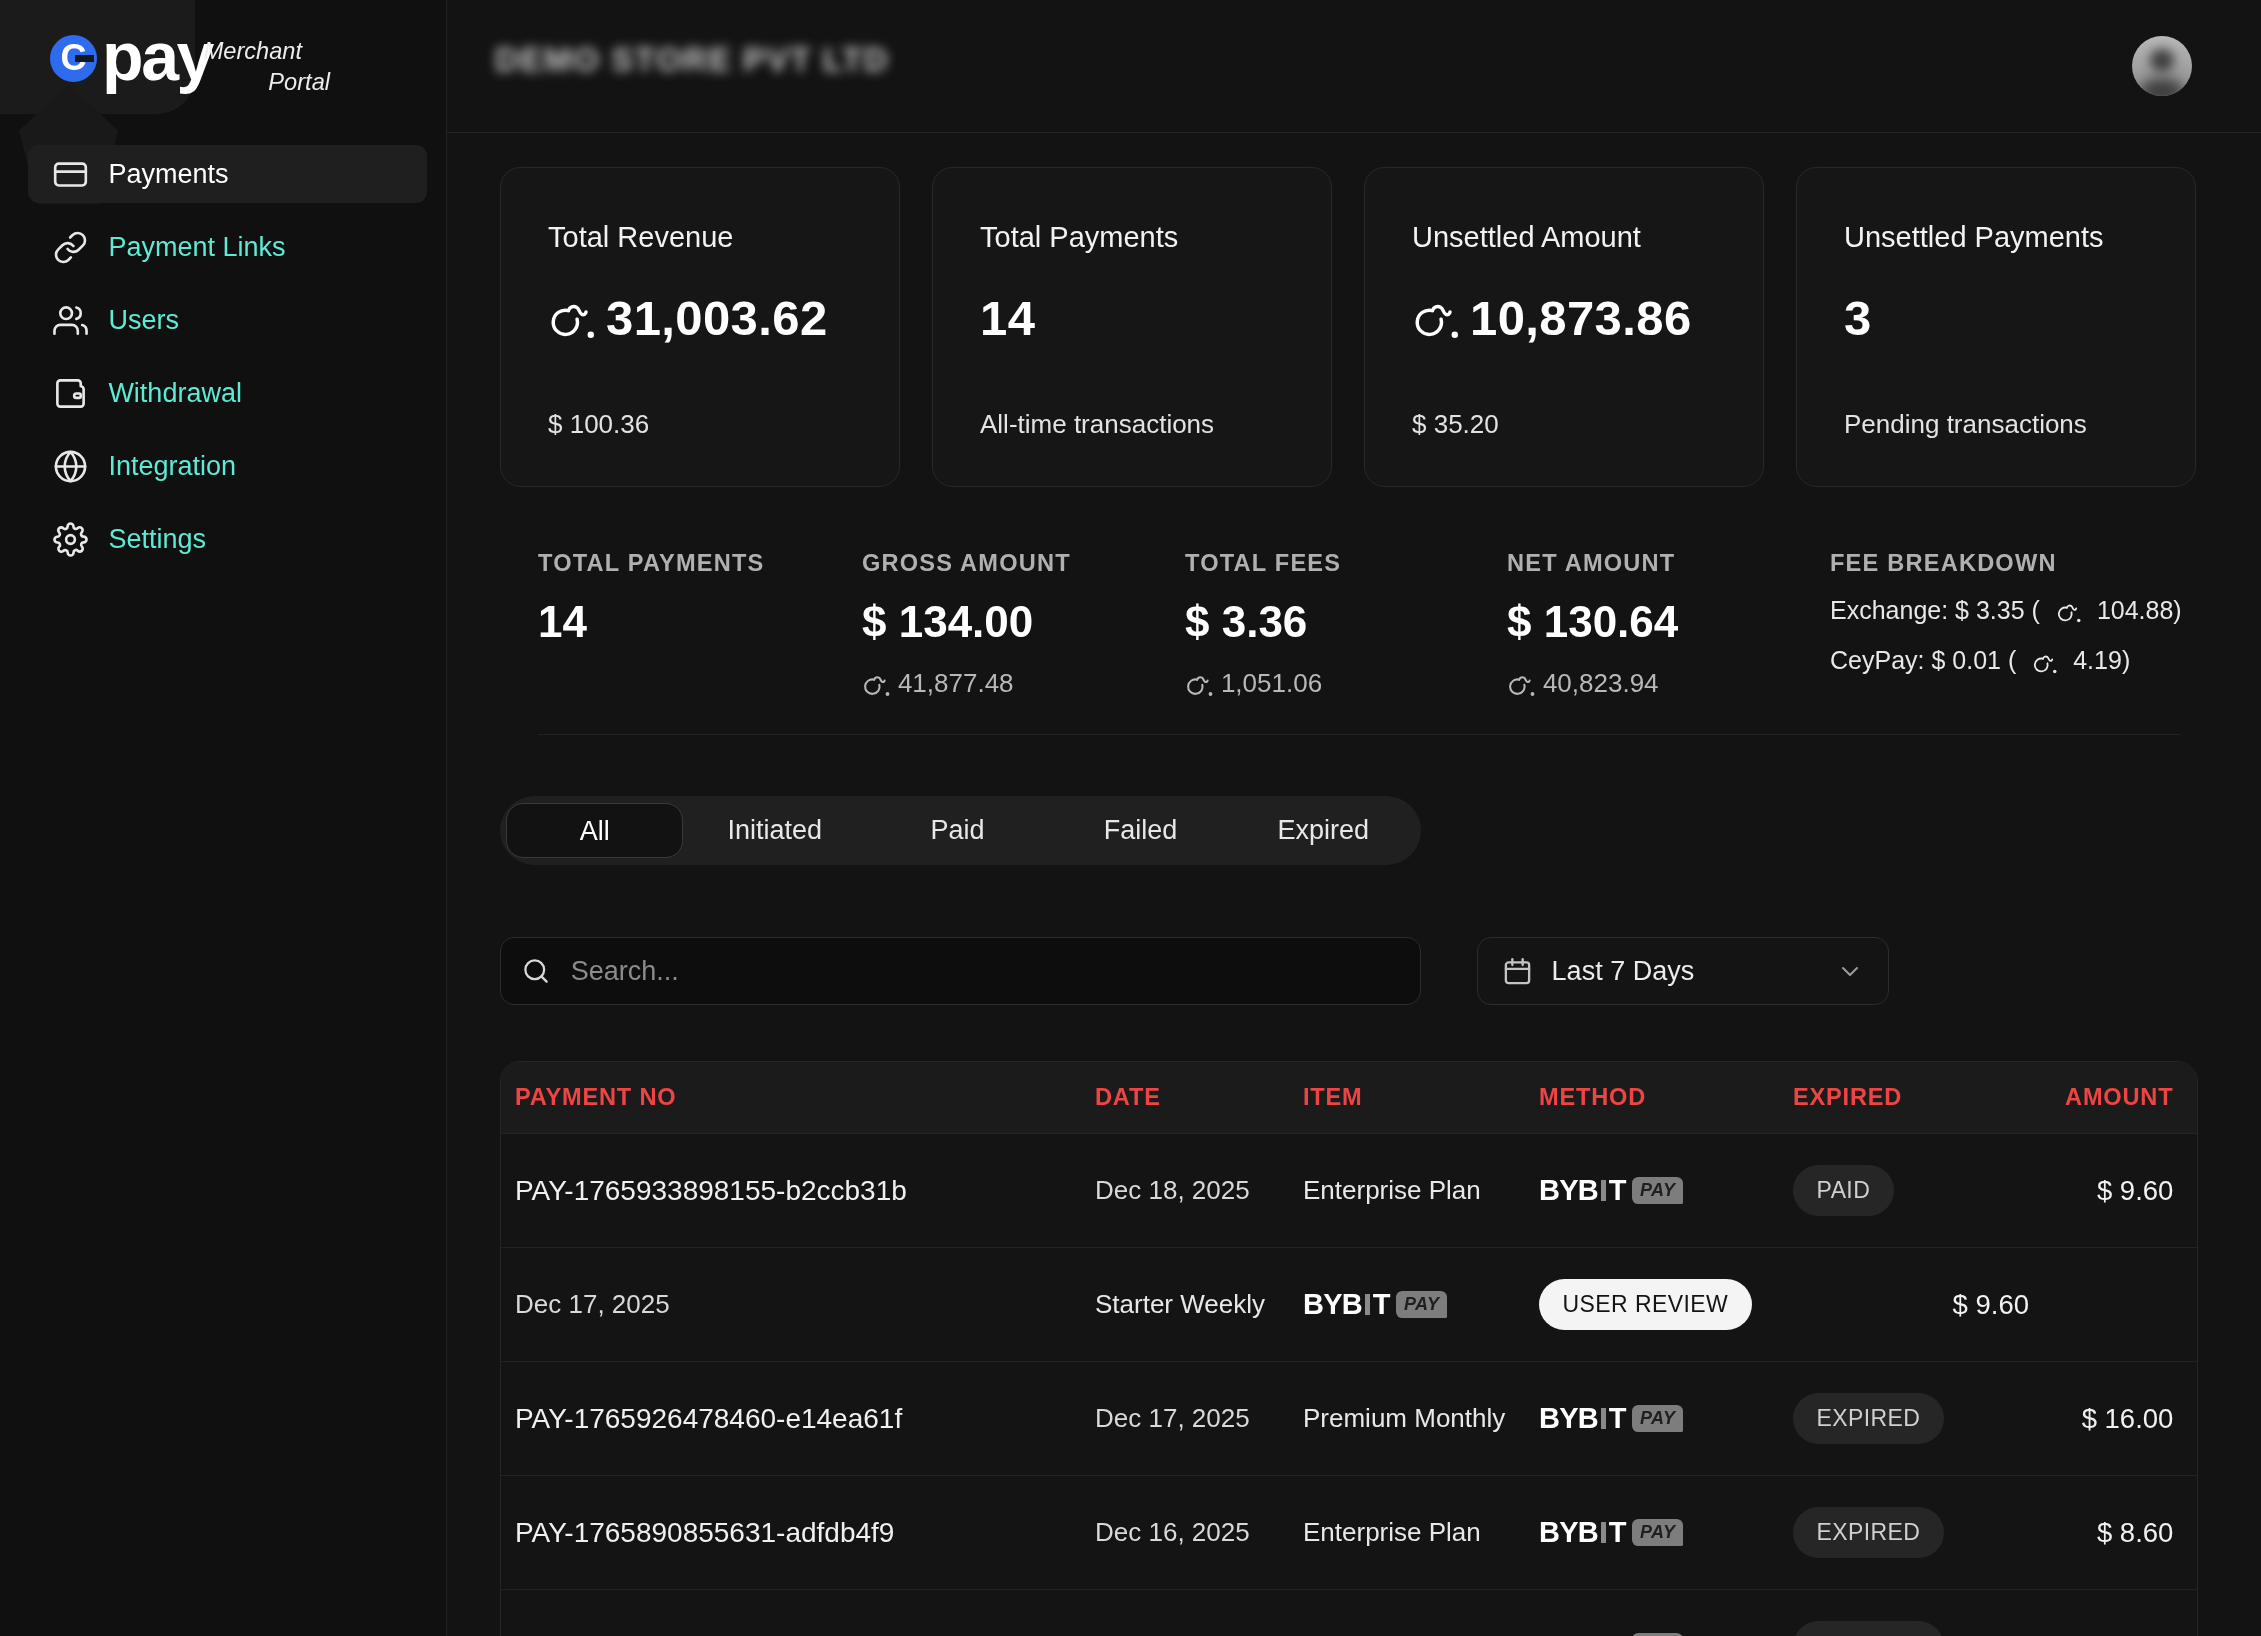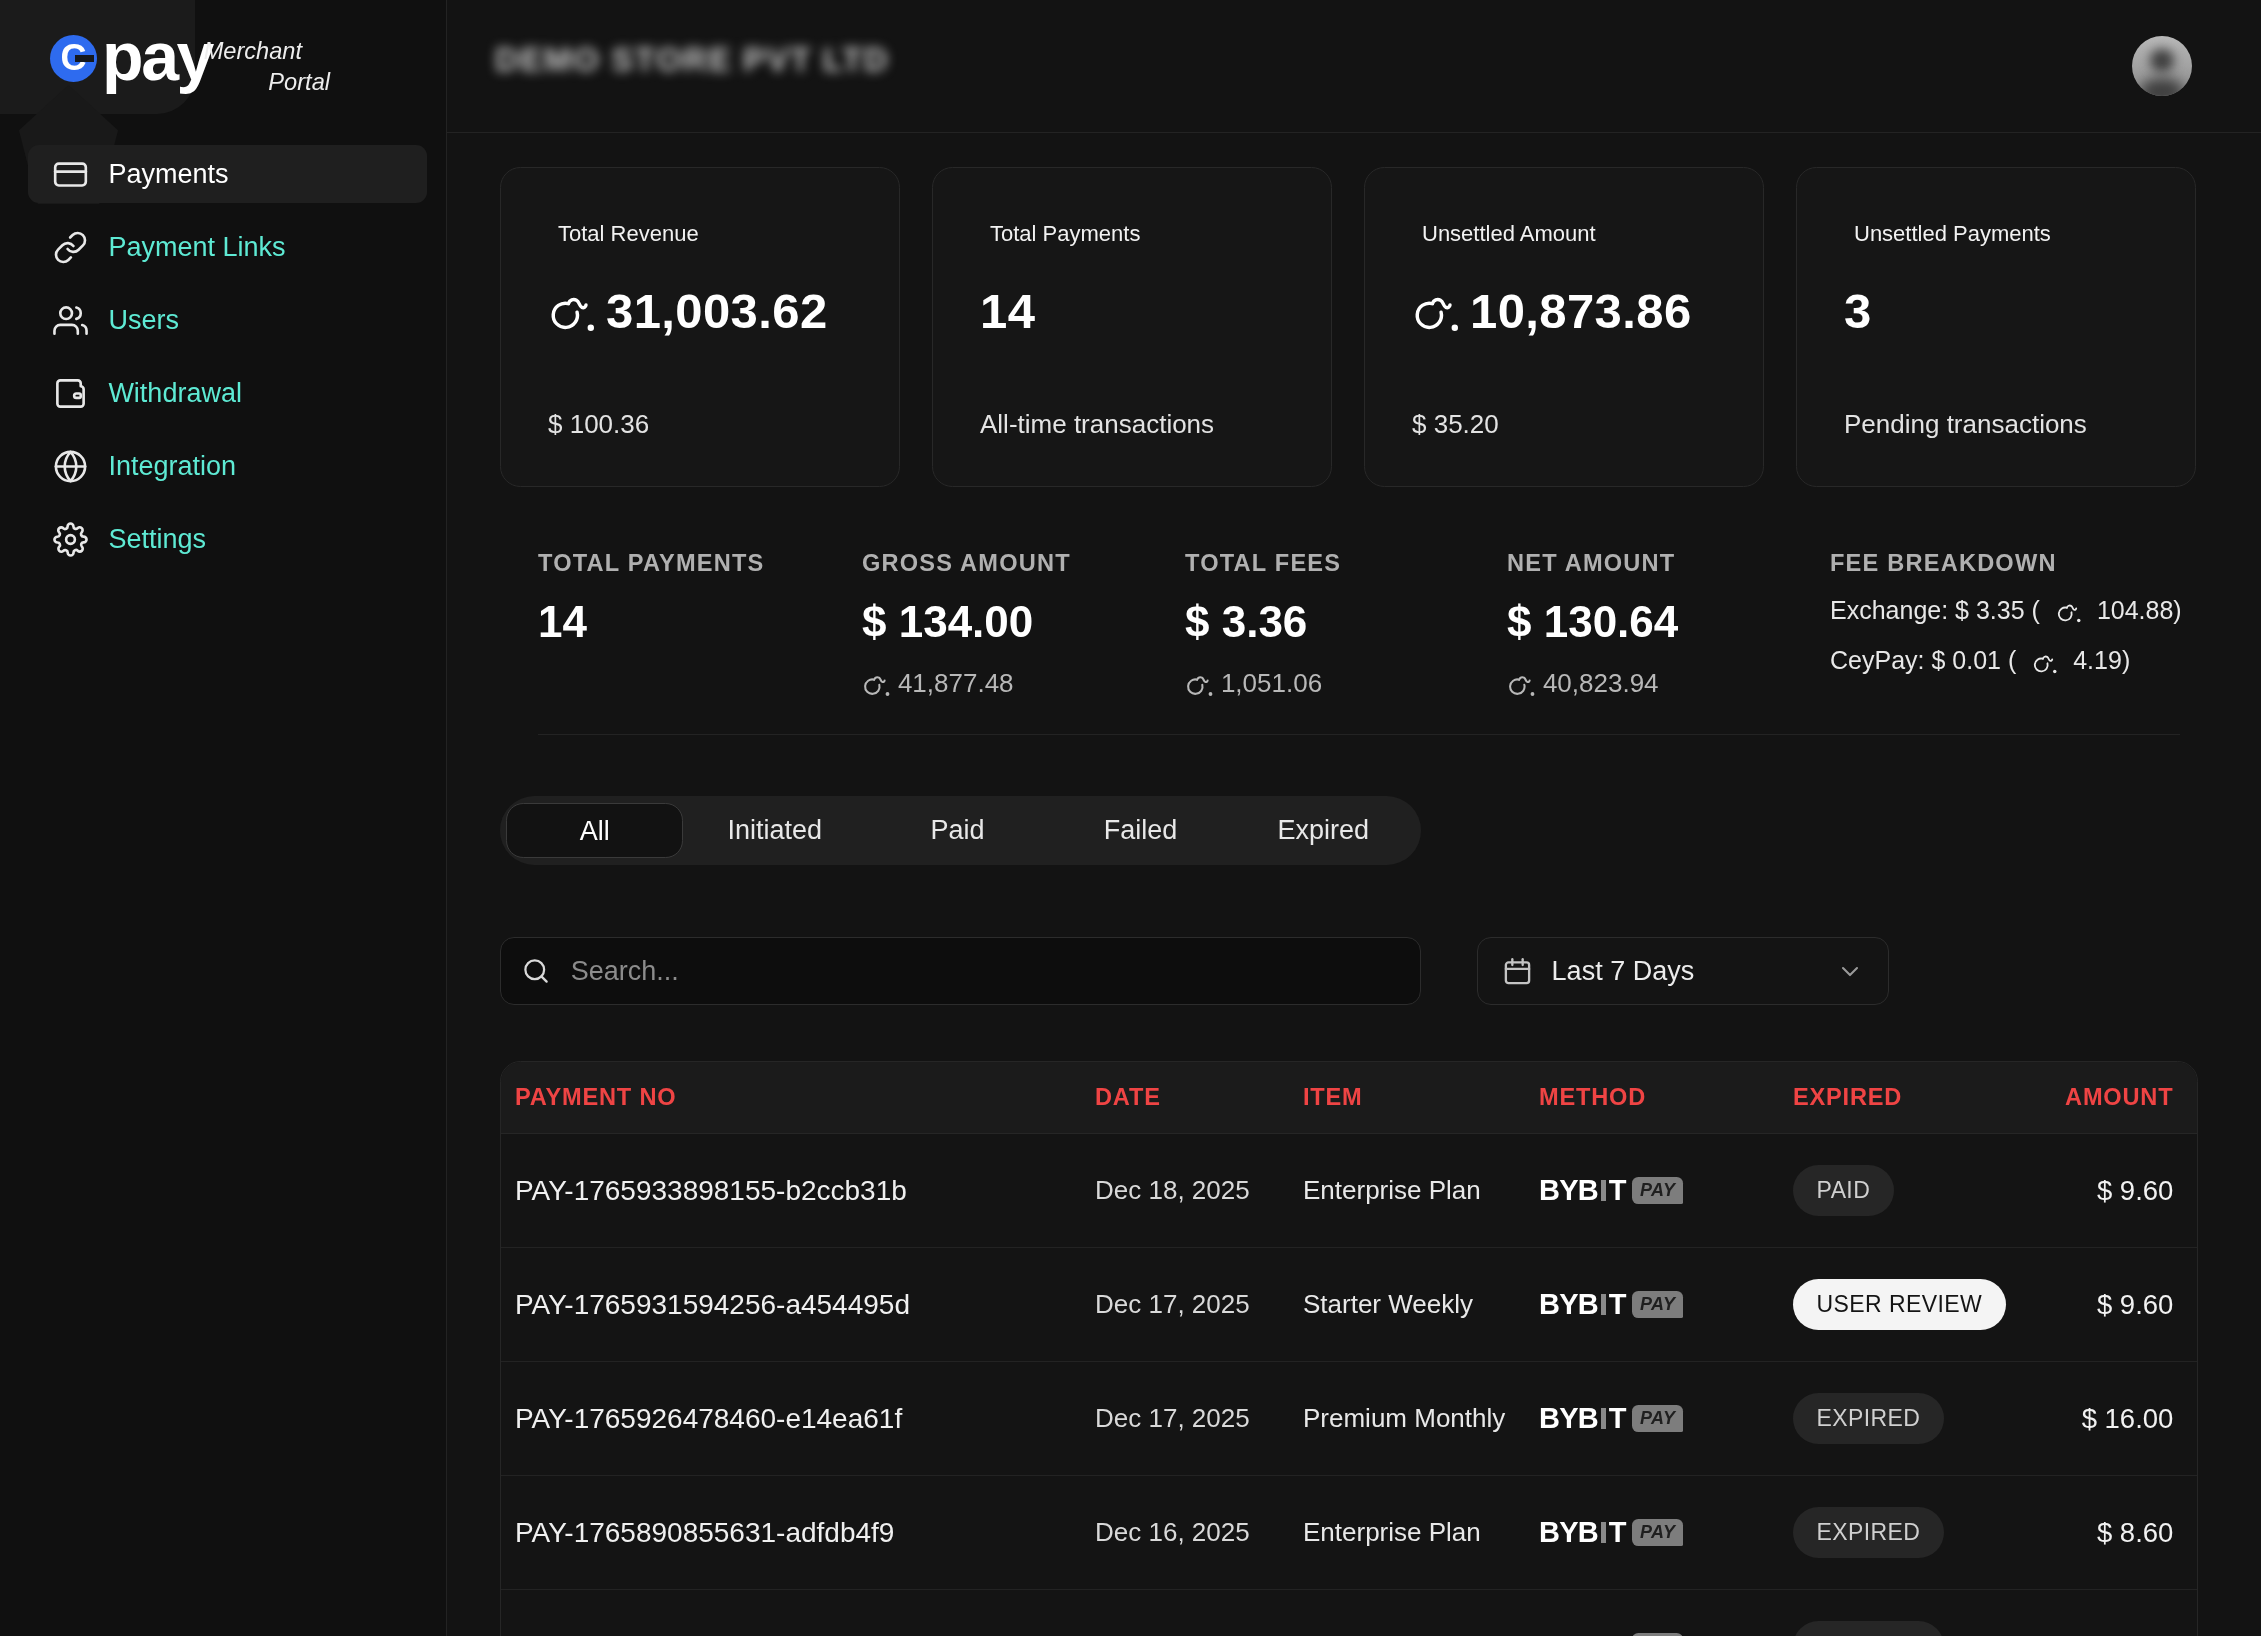--- a/index.html
+++ b/index.html
@@ -39,21 +39,21 @@
     background:linear-gradient(#b9b9b9,#8c8c8c);}
   .avatar::before{content:"";position:absolute;left:50%;top:12.6px;width:23.6px;height:23.6px;margin-left:-11.8px;
     border-radius:50%;background:#3f3f3f;filter:blur(5.5px);}
   .avatar::after{content:"";position:absolute;left:50%;bottom:-9.4px;width:44px;height:27px;margin-left:-22px;
     border-radius:50%;background:#3f3f3f;filter:blur(6.3px);}
 
   
   .cards{position:absolute;left:500px;top:167px;display:grid;grid-template-columns:repeat(4,400px);gap:32px;}
   .card{height:320px;background:#161616;border:0.8px solid #282828;border-radius:20.4px;box-sizing:border-box;
     padding:53px 44px 46px 47px;display:flex;flex-direction:column;}
-  .card-label{font-size:22px;color:#f2f2f2;margin-left:10px;}
+  .card-label{font-size:29px;color:#f2f2f2;}
   .card-value{margin-top:36px;display:flex;align-items:center;gap:11px;font-size:49px;font-weight:700;letter-spacing:0.4px;color:#fff;}
   .card-sub{margin-top:auto;font-size:26px;color:#e3e3e3;}
   .lkr{color:currentColor;}
   .lkr.lg{width:47px;height:38px;transform:translateY(3.1px);}
   .lkr.sm{width:28px;height:23px;transform:translateY(2.4px);}
   .lkr.xs{width:25px;height:20.4px;transform:translateY(3.1px);}
 
   
   .summary{position:absolute;left:538px;top:550px;width:1661px;display:grid;grid-template-columns:324px 323px 322px 323px auto;}
   .sum-label{font-size:23.6px;font-weight:600;letter-spacing:1.2px;color:#b0b0b0;}
@@ -378,21 +378,20 @@
       <span class="byb">BYB</span>
         <span class="bybar"></span>
         <span class="byb">T</span>
       <span class="paytag">PAY</span>
     </div>
     <div><span class="badge dim">PAID</span></div>
     <div class="td-amount">$ 9.60</div>
   </div>
 
   <div class="tgrid trow">
-    <div class="td-pay">PAY-1765931594256-a454495d</div>
     <div class="td-date">Dec 17, 2025</div>
     <div class="td-item">Starter Weekly</div>
     <div class="method">
       <span class="byb">BYB</span>
         <span class="bybar"></span>
         <span class="byb">T</span>
       <span class="paytag">PAY</span>
     </div>
     <div><span class="badge light">USER REVIEW</span></div>
     <div class="td-amount">$ 9.60</div>

